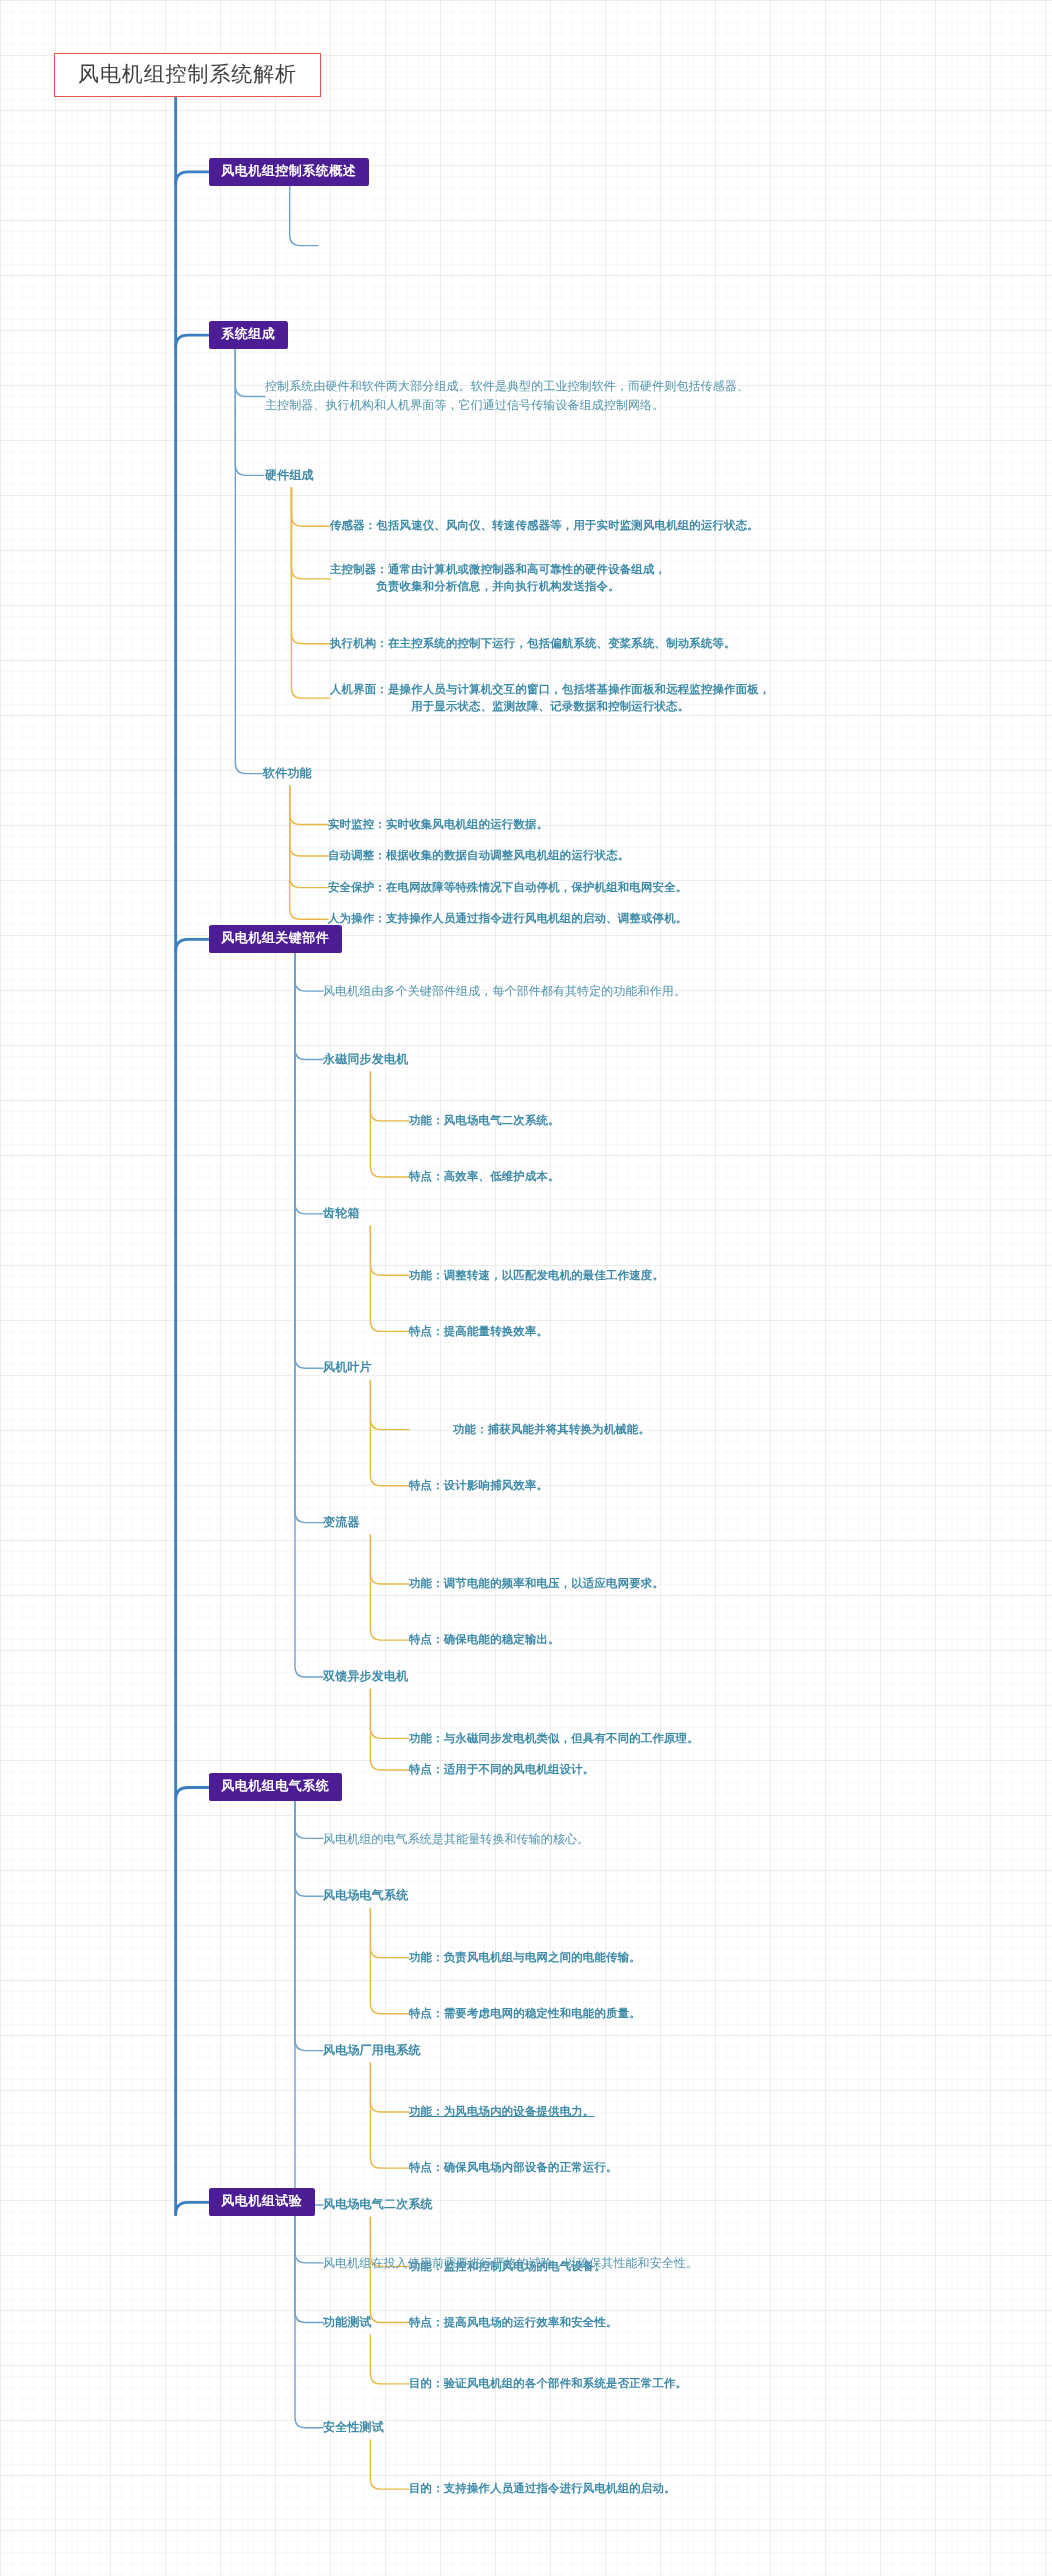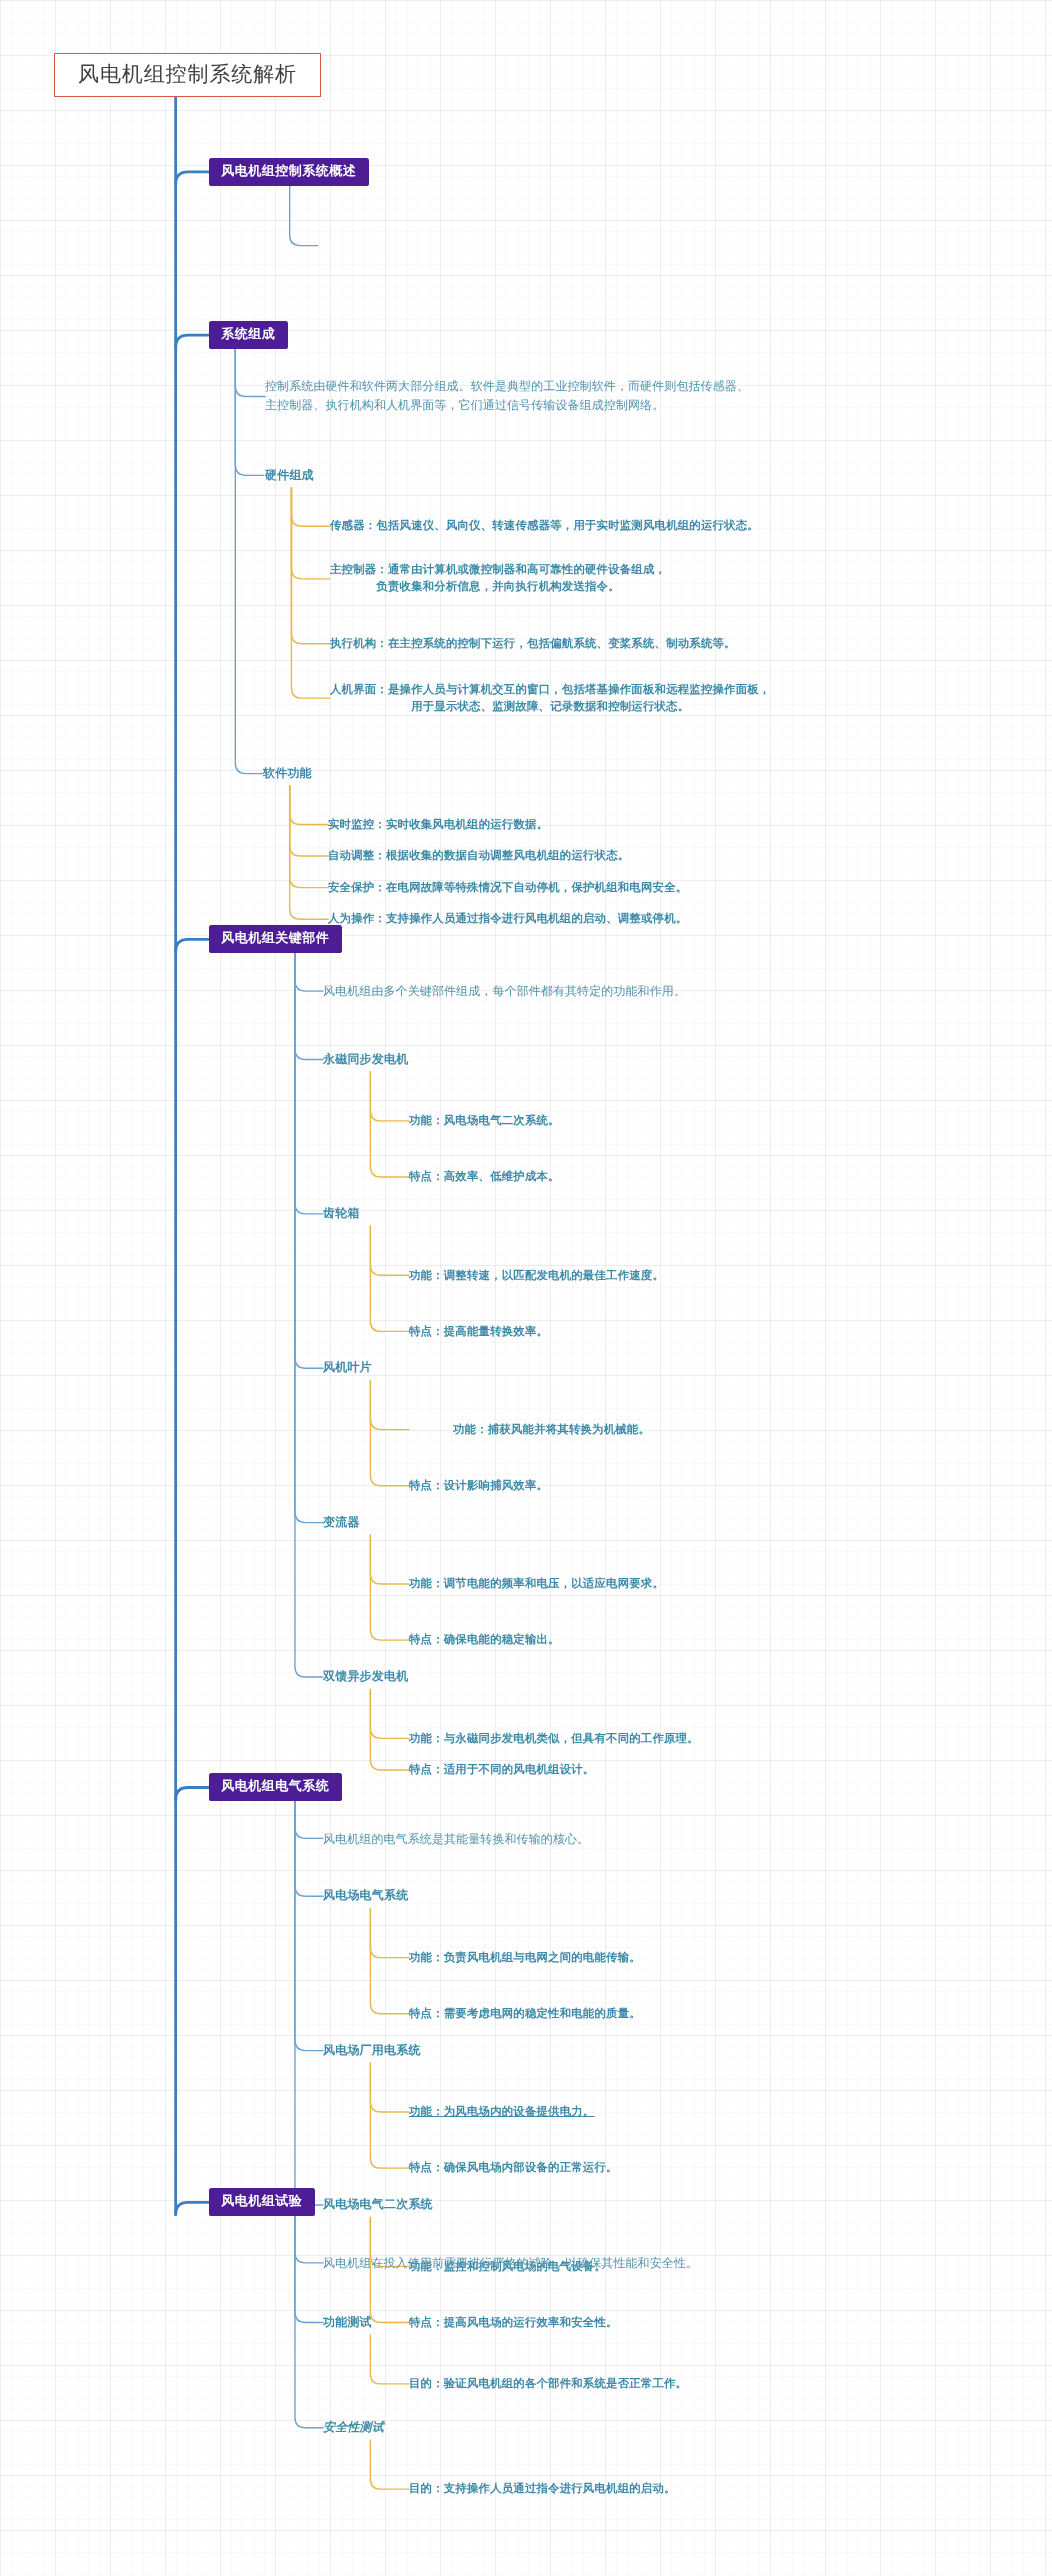--- a/index.html
+++ b/index.html
@@ -235,17 +235,17 @@
   <div class="node lvl3" style="left:409px;top:2258px;">功能：监控和控制风电场的电气设备。</div>
   <div class="node lvl3" style="left:409px;top:2314px;">特点：提高风电场的运行效率和安全性。</div>
 
   <div class="node lvl1" style="left:209px;top:2188px;">风电机组试验</div>
 
   <div class="node para" style="left:323px;top:2254px;">风电机组在投入使用前需要进行严格的试验，以确保其性能和安全性。</div>
 
   <div class="node lvl2 bold" style="left:323px;top:2314px;">功能测试</div>
   <div class="node lvl3" style="left:409px;top:2375px;">目的：验证风电机组的各个部件和系统是否正常工作。</div>
 
-  <div class="node lvl2 bold" style="left:323px;top:2419px;font-style:italic;">安全性测试</div>
+  <div class="node lvl2 bold" style="left:323px;top:2419px;">安全性测试</div>
   <div class="node lvl3" style="left:409px;top:2480px;">目的：支持操作人员通过指令进行风电机组的启动。</div>
 
 </div>
 
 
 </body></html>

